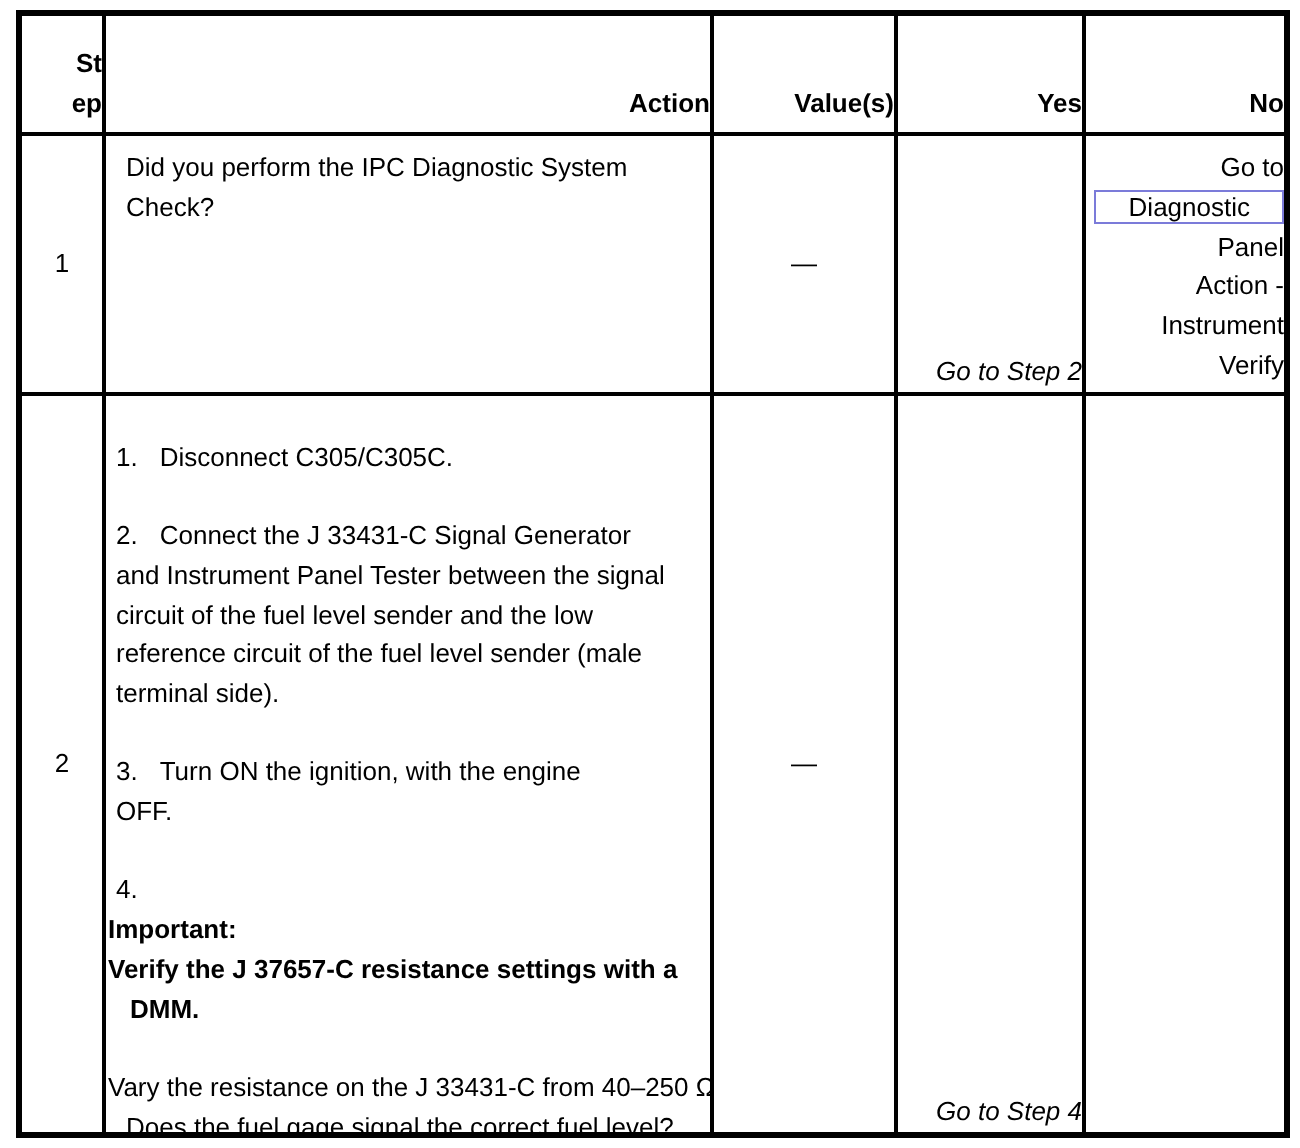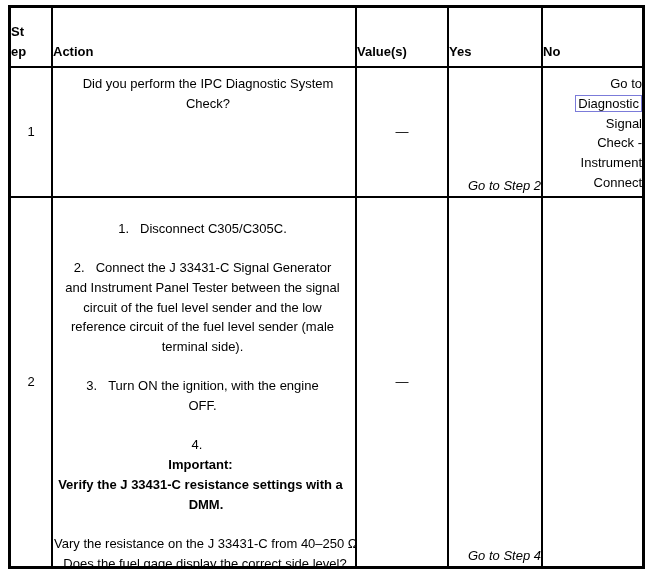--- a/index.html
+++ b/index.html
@@ -33,21 +33,21 @@
     border-right: 2px solid #000;
     border-bottom: 2px solid #000;
     overflow: hidden;
     background: #fff;
   }
   .c.lc { border-right: none; }
   .c.lr { border-bottom: none; }
 
   .hd {
     display: flex; flex-direction: column;
-    justify-content: flex-end; align-items: flex-start;
+    justify-content: flex-end; align-items: flex-end;
     font-weight: bold;
     padding-bottom: 5px;
     text-align: center;
     line-height: 19.5px;
   }
   .stepc {
     display: flex; align-items: center; justify-content: center;
   }
   .valc {
     display: flex; align-items: center; justify-content: center;
@@ -56,46 +56,44 @@
     display: flex; flex-direction: column;
     justify-content: flex-end; align-items: flex-end;
     padding-bottom: 0;
     text-align: center;
     font-style: italic;
   }
 
   .act1 {
     padding: 6px 2px 0 10px;
     white-space: pre-line;
-    text-align: center;
   }
   .act2 {
     display: flex; flex-direction: column;
     padding: 1px 8px 5px 1px;
-    text-align: center;
   }
   .li   { padding-left: 4px; text-indent: 5px; white-space: pre-line; }
   .num  { margin-right: 11px; }
   .impL { font-weight: bold; }
   .impT { font-weight: bold; padding-left: 11px; text-indent: -11px; white-space: pre-line; }
   .sp   { height: 20px; flex: 0 0 auto; }
   .vary { white-space: nowrap; }
   .ques { margin-top: auto; padding-left: 9px; white-space: nowrap; }
 
   .noCell {
     display: flex; flex-direction: column;
     align-items: flex-end;
     padding-top: 6px;
     text-align: center;
   }
   .no-line { line-height: 19.8px; }
   .link-box {
     display: inline-block;
     line-height: 15px;
-    padding: 0 2px;
+    padding: 0 16px;
     border: 1px solid #7b7bd9;
   }
 </style>
 </head>
 <body>
 
 <div class="page">
   <div class="tbl">
 
     <div class="c hd">
@@ -124,24 +122,24 @@
     </div>
     <div class="c valc">
       <span>—</span>
     </div>
     <div class="c gotoc">
       <span>Go to Step 2</span>
     </div>
     <div class="c noCell lc">
       <div class="no-line">Go to</div>
       <div class="no-line"><span class="link-box">Diagnostic</span></div>
-      <div class="no-line">Signal</div>
-      <div class="no-line">Check -</div>
+      <div class="no-line">Panel</div>
+      <div class="no-line">Action -</div>
       <div class="no-line">Instrument</div>
-      <div class="no-line">Connect</div>
+      <div class="no-line">Verify</div>
     </div>
 
     <div class="c stepc lr">
       <span>2</span>
     </div>
     <div class="c act2 lr">
       <div class="li">
         <span class="num">1.</span><span>Disconnect C305/C305C.</span>
       </div>
       <div class="li">
@@ -152,25 +150,25 @@
 terminal side).</span>
       </div>
       <div class="li">
         <span class="num">3.</span><span>Turn ON the ignition, with the engine
 OFF.</span>
       </div>
       <div class="li">
         <span class="num">4.</span><span></span>
       </div>
       <div class="impL">Important:</div>
-      <div class="impT">Verify the J 33431-C resistance settings with a
+      <div class="impT">Verify the J 37657-C resistance settings with a
 DMM.</div>
       <div class="sp"></div>
       <div class="vary">Vary the resistance on the J 33431-C from 40–250 Ω.</div>
-      <div class="ques">Does the fuel gage display the correct side level?</div>
+      <div class="ques">Does the fuel gage signal the correct fuel level?</div>
     </div>
     <div class="c valc lr">
       <span>—</span>
     </div>
     <div class="c gotoc lr">
       <span>Go to Step 4</span>
     </div>
 
   </div>
 </div>

